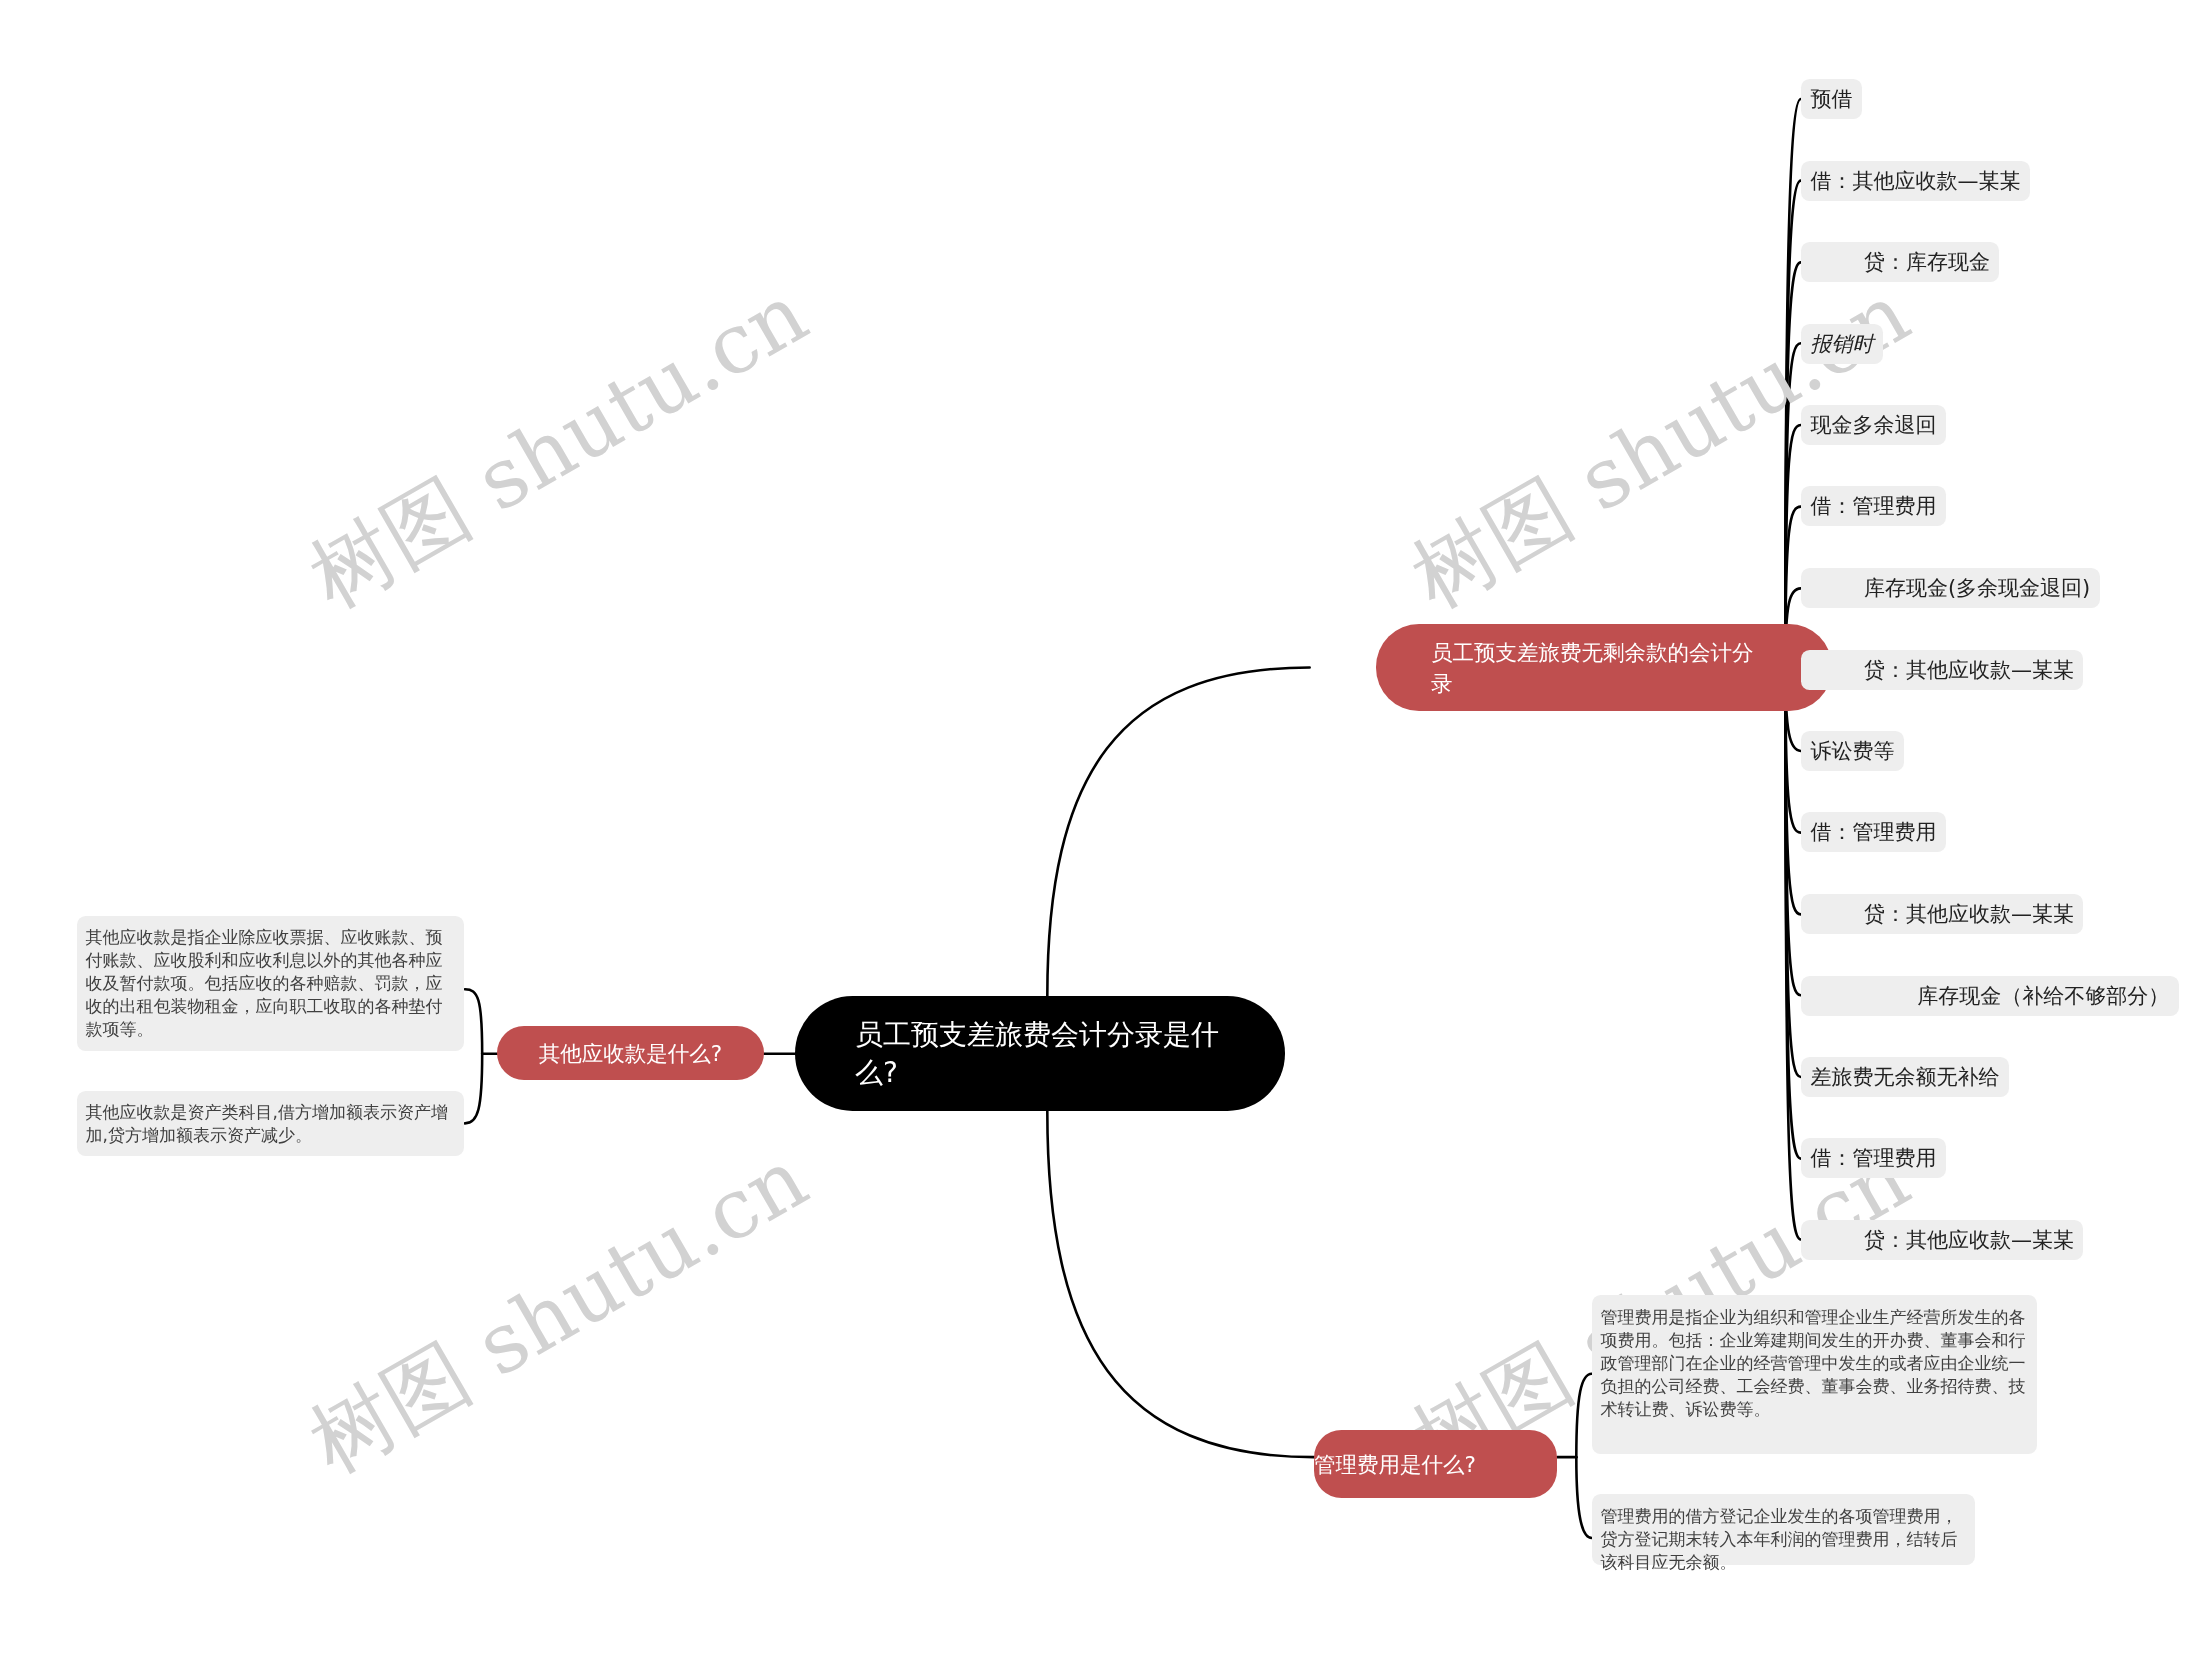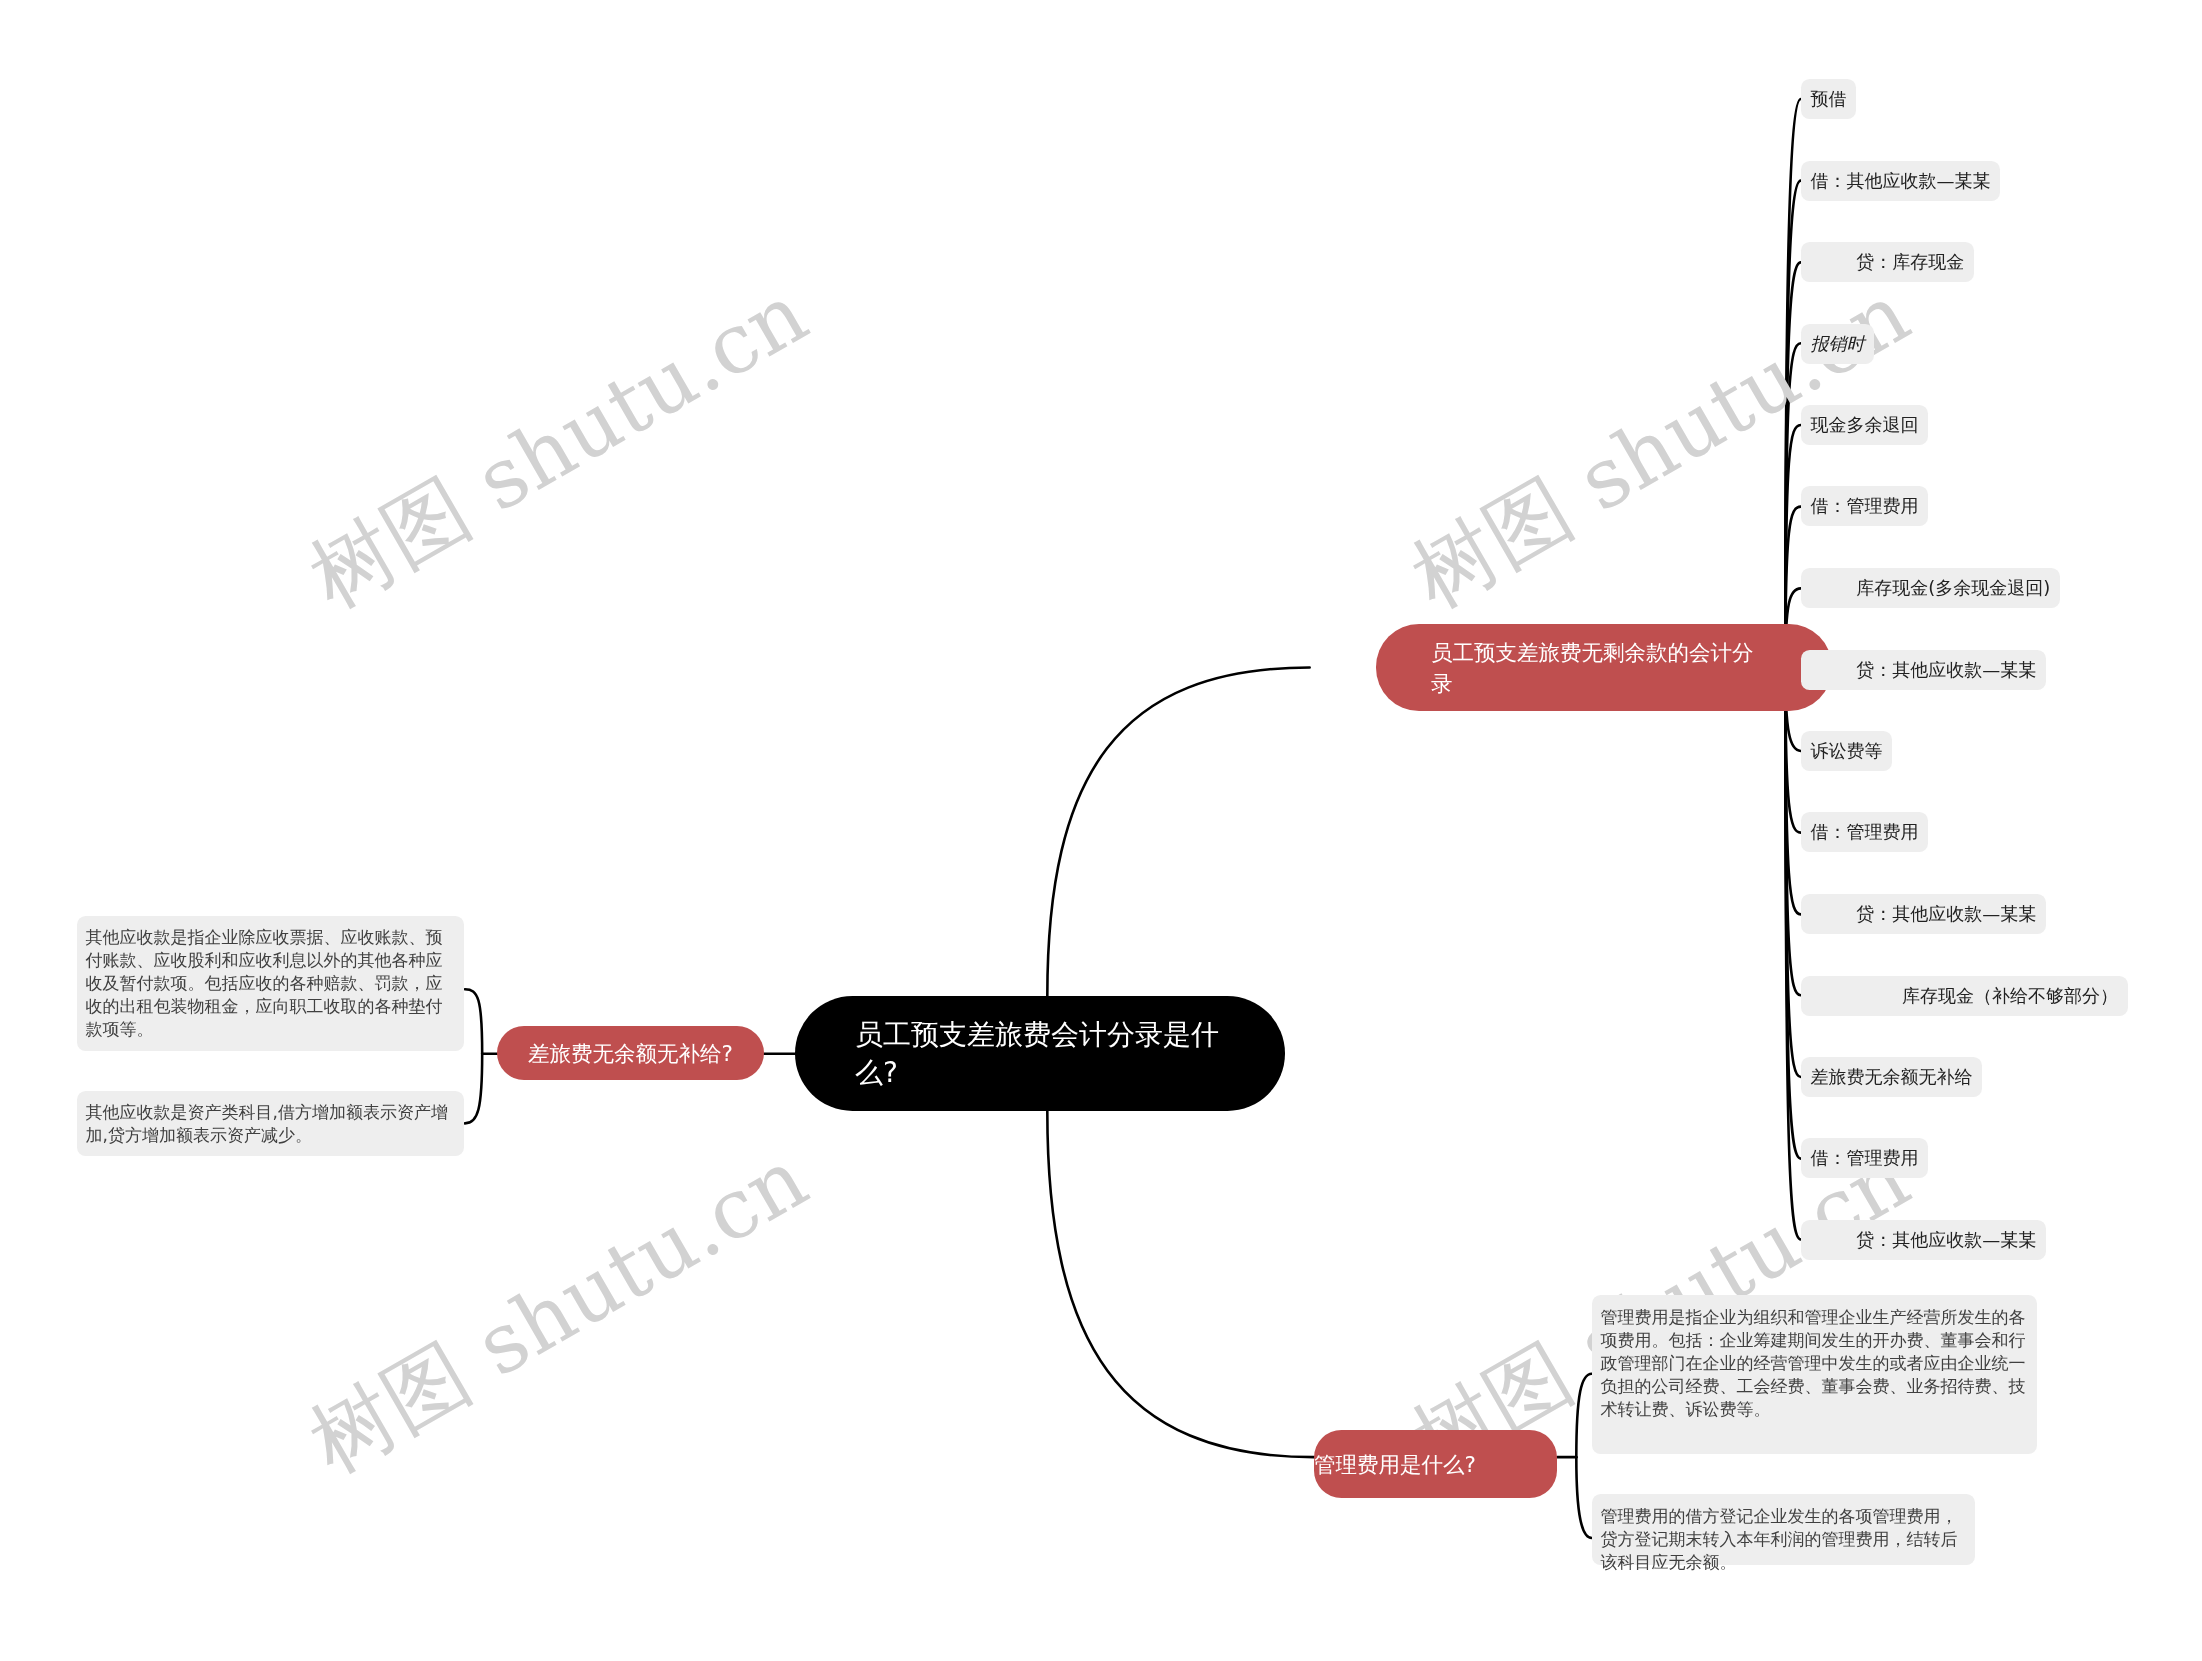--- a/index.html
+++ b/index.html
@@ -20,21 +20,21 @@
   .branch {
     background: #bf4f4f; color: #fff;
     display: flex; align-items: center;
     font-size: 21.5px; line-height: 31px;
   }
   .b-right1 { left: 1376px; top: 624px; width: 456px; height: 87px; border-radius: 43px; padding: 0 60px 0 55px; justify-content: center; }
   .b-left { left: 497px; top: 1026px; width: 267px; height: 54px; border-radius: 27.5px; justify-content: center; }
   .b-right2 { left: 1314px; top: 1430px; width: 243px; height: 68px; border-radius: 27.5px; justify-content: flex-start; }
   .leaf {
     left: 1801px; height: 40px; background: #eeeeee; color: #222;
-    border-radius: 8.6px; font-size: 18px; line-height: 40px;
+    border-radius: 8.6px; font-size: 21px; line-height: 40px;
     padding: 0 9.5px; white-space: pre;
   }
   .note {
     background: #eeeeee; color: #404040; border-radius: 8.6px;
     font-size: 17px; line-height: 23px; padding: 10.3px 8.6px;
   }
   .n-left1 { left: 77px; top: 916px; width: 387px; height: 135px; }
   .n-left2 { left: 77px; top: 1091px; width: 387px; height: 65px; padding-top: 10.3px; }
   .n-right1 { left: 1592px; top: 1295px; width: 445px; height: 159px; padding-top: 11.2px; }
   .n-right2 { left: 1592px; top: 1494px; width: 383px; height: 71px; padding-top: 11.2px; }
@@ -107,21 +107,21 @@
 <div class="node leaf" style="top:650px;">        贷：其他应收款—某某</div>
 <div class="node leaf" style="top:731px;">诉讼费等</div>
 <div class="node leaf" style="top:812px;">借：管理费用</div>
 <div class="node leaf" style="top:894px;">        贷：其他应收款—某某</div>
 <div class="node leaf" style="top:976px;">                库存现金（补给不够部分）</div>
 <div class="node leaf" style="top:1057px;">差旅费无余额无补给</div>
 <div class="node leaf" style="top:1138px;">借：管理费用</div>
 <div class="node leaf" style="top:1220px;">        贷：其他应收款—某某</div>
 
 <div class="node branch b-left">
-  <span>差旅费无余额无补给?</span>
+  <span>其他应收款是什么?</span>
 </div>
 <div class="node note n-left1">其他应收款是指企业除应收票据、应收账款、预付账款、应收股利和应收利息以外的其他各种应收及暂付款项。包括应收的各种赔款、罚款，应收的出租包装物租金，应向职工收取的各种垫付款项等。</div>
 <div class="node note n-left2">其他应收款是资产类科目,借方增加额表示资产增加,贷方增加额表示资产减少。</div>
 
 <div class="node branch b-right2">
   <span>管理费用是什么?</span>
 </div>
 <div class="node note n-right1">管理费用是指企业为组织和管理企业生产经营所发生的各项费用。包括：企业筹建期间发生的开办费、董事会和行政管理部门在企业的经营管理中发生的或者应由企业统一负担的公司经费、工会经费、董事会费、业务招待费、技术转让费、诉讼费等。</div>
 <div class="node note n-right2">管理费用的借方登记企业发生的各项管理费用，贷方登记期末转入本年利润的管理费用，结转后该科目应无余额。</div>
 

